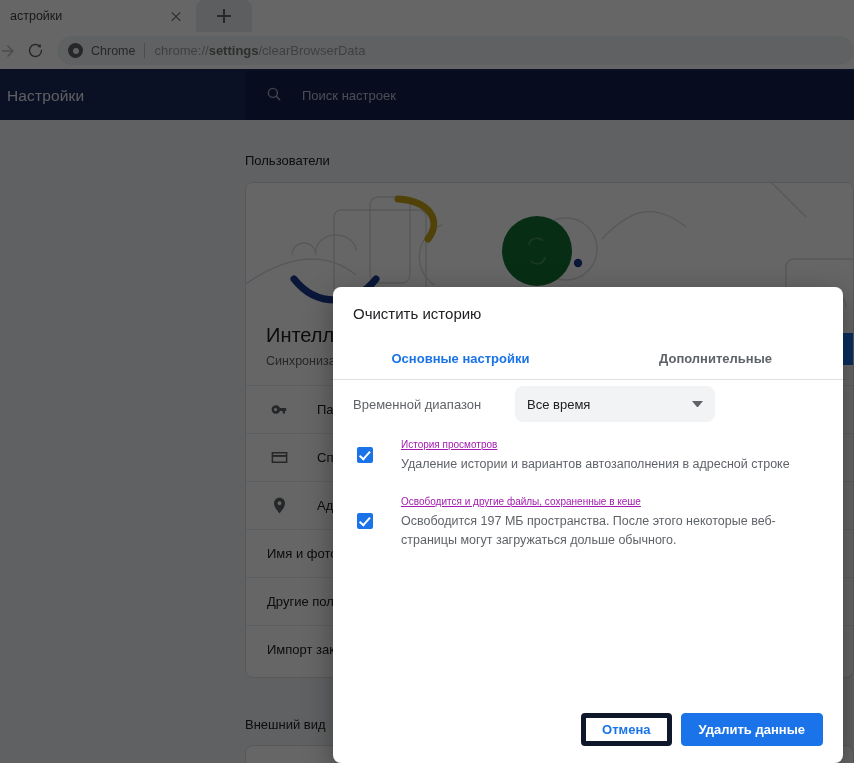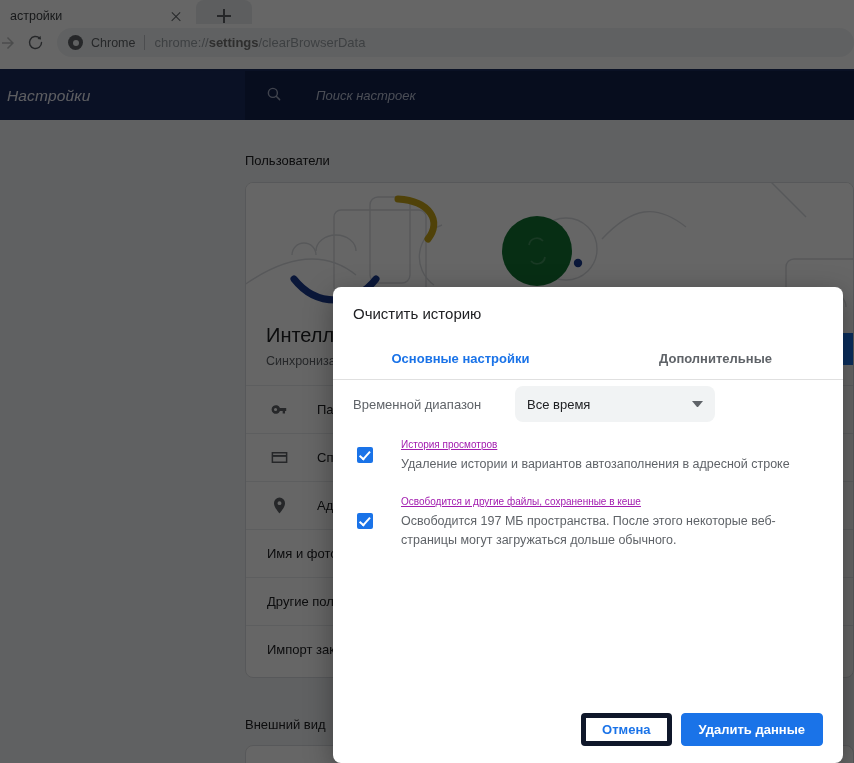--- a/index.html
+++ b/index.html
@@ -87,21 +87,21 @@
 
   .tabstrip-rest {
     position: absolute;
     left: 252px; top: 0;
     width: 602px; height: 32px;
     background: #ffffff;
   }
 
   .toolbar {
     position: absolute;
-    top: 24px; left: 0;
+    top: 32px; left: 0;
     width: 854px;
     height: 37px;
     background: #ffffff;
     display: flex;
     align-items: center;
   }
 
   .nav-forward {
     position: absolute;
     left: -6px;
@@ -174,21 +174,20 @@
 
   
   .settings-header {
     position: absolute;
     top: 71px; left: 0;
     width: 854px;
     height: 49px;
     background: #1a2b5e;
     display: flex;
     align-items: center;
-    font-style: italic;
   }
   .settings-title {
     position: absolute;
     left: 7px;
     font-size: 15.5px;
     color: #e8eaf2;
     letter-spacing: .15px;
   }
   .settings-search {
     position: absolute;
@@ -198,21 +197,21 @@
     height: 49px;
     background: #12214d;
     display: flex;
     align-items: center;
     padding-left: 20px;
   }
   .search-icon { flex: 0 0 18px; opacity: .78; }
   .settings-search-placeholder {
     font-size: 13px;
     color: #b9c0d4;
-    margin-left: 33px;
+    margin-left: 19px;
   }
 
   
   .page-body {
     position: absolute;
     top: 120px; left: 0;
     width: 854px;
     height: 643px;
     background: #f1f3f4;
     overflow: hidden;

